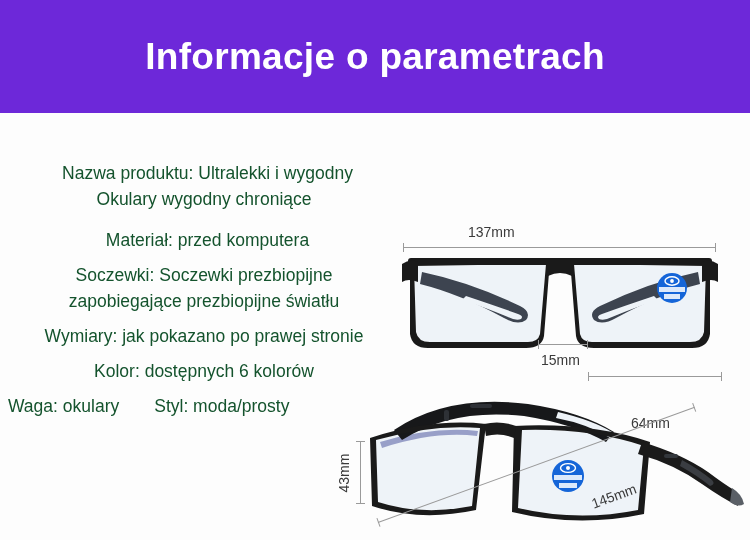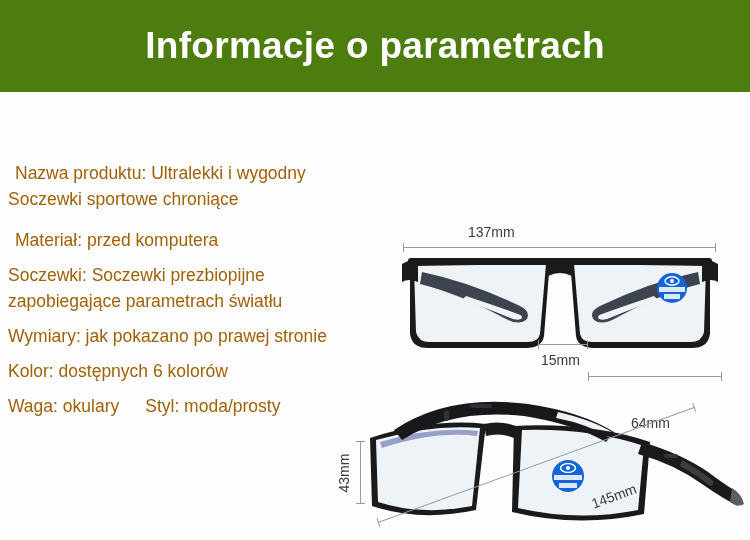--- a/index.html
+++ b/index.html
@@ -14,58 +14,59 @@
     overflow: hidden;
     position: relative;
   }
 
   
   .header-banner {
     position: absolute;
     left: 0;
     top: 0;
     width: 750px;
-    height: 92px;
-    background: #4d7c0f;
+    height: 113px;
+    background: #6d28d9;
     display: flex;
     align-items: center;
     justify-content: center;
   }
   .header-title {
     color: #ffffff;
     font-size: 37px;
     font-weight: bold;
     letter-spacing: 0.3px;
     white-space: nowrap;
   }
 
   
   .spec-list {
     position: absolute;
     left: 8px;
     top: 160px;
     width: 392px;
   }
   .spec-line {
-    color: #a16207;
+    color: #14532d;
     font-size: 17.5px;
     line-height: 26px;
     white-space: nowrap;
+    text-align: center;
   }
   .spec-line.indent {
     padding-left: 7px;
   }
   .spec-gap-sm { height: 9px; }
   .spec-gap-md { height: 15px; }
   .spec-row {
     display: flex;
     align-items: baseline;
   }
   .spec-row .second {
-    margin-left: 26px;
+    margin-left: 35px;
   }
 
   
   .product-area {
     position: absolute;
     left: 330px;
     top: 216px;
     width: 420px;
     height: 340px;
   }
@@ -145,30 +146,30 @@
 </head>
 <body>
 
 <div class="header-banner">
   <div class="header-title">Informacje o parametrach</div>
 </div>
 
 <div class="spec-list">
 
   <div class="spec-line indent">Nazwa produktu: Ultralekki i wygodny</div>
-  <div class="spec-line">Soczewki sportowe chroniące</div>
+  <div class="spec-line">Okulary wygodny chroniące</div>
 
   <div class="spec-gap-md"></div>
 
   <div class="spec-line indent">Materiał: przed komputera</div>
 
   <div class="spec-gap-sm"></div>
 
   <div class="spec-line">Soczewki: Soczewki prezbiopijne</div>
-  <div class="spec-line">zapobiegające parametrach światłu</div>
+  <div class="spec-line">zapobiegające prezbiopijne światłu</div>
 
   <div class="spec-gap-sm"></div>
 
   <div class="spec-line">Wymiary: jak pokazano po prawej stronie</div>
 
   <div class="spec-gap-sm"></div>
 
   <div class="spec-line">Kolor: dostępnych 6 kolorów</div>
 
   <div class="spec-gap-sm"></div>

